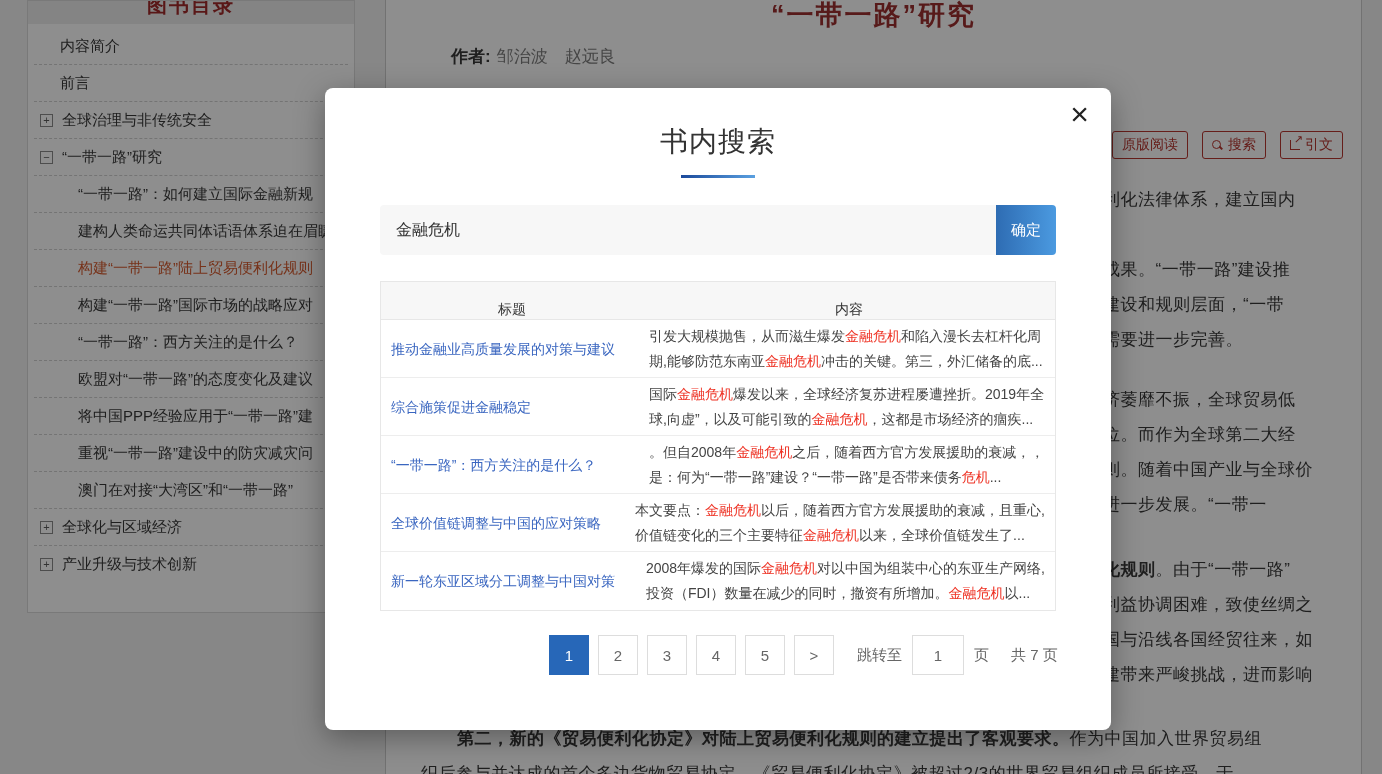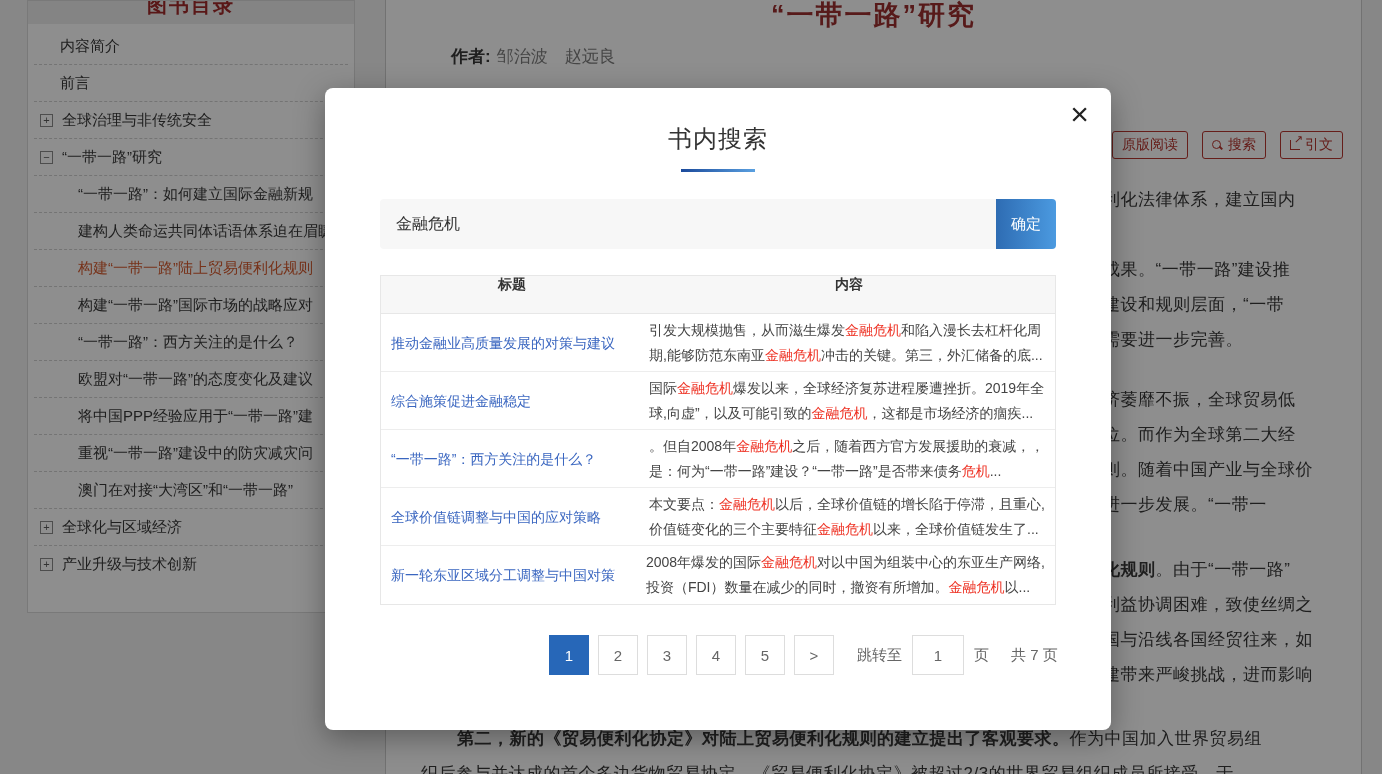--- a/index.html
+++ b/index.html
@@ -48,32 +48,32 @@
   .frag .b { font-weight:700; }
 
   
   .overlay { position:absolute; inset:0; background:rgba(8,8,8,0.46); z-index:20; }
 
   
   .modal { position:absolute; left:325px; top:88px; width:786px; height:642px; background:#fff;
            border-radius:8px; z-index:30; box-shadow:0 8px 30px rgba(0,0,0,.35); }
   .modal-close { position:absolute; top:10px; right:22px; font-size:32px; line-height:1;
                  color:#222; font-weight:300; cursor:pointer; }
-  .modal-title { margin-top:35px; text-align:center; font-size:24px; color:#333; letter-spacing:1px; }
+  .modal-title { margin-top:35px; text-align:center; font-size:28px; color:#333; letter-spacing:1px; }
   .modal-title-underline { width:74px; height:3px; margin:14px auto 0;
                            background:linear-gradient(90deg,#1b4a9b,#5aa0e0); }
   .search-row { margin:27px 55px 0; height:50px; display:flex; }
   .search-input { flex:1; background:#f7f7f7; border:none; outline:none; padding:0 16px;
                   font-size:16px; color:#333; border-radius:4px 0 0 4px; }
   .confirm-btn { width:60px; border:none; color:#fff; font-size:15px; cursor:pointer;
                  background:linear-gradient(90deg,#2e6cb3,#4b9ae0); border-radius:0 4px 4px 0; }
 
   .result-table { margin:26px 55px 0; border:1px solid #e7e7e7; font-size:14px; }
   .rt-head { display:flex; height:38px; background:#f7f7f7; border-bottom:1px solid #e7e7e7;
-             align-items:flex-start; color:#333; font-weight:700; }
+             align-items:flex-end; color:#333; font-weight:400; }
   .rt-head .c1 { width:262px; text-align:center; }
   .rt-head .c2 { flex:1; text-align:center; }
   .rt-row { display:flex; height:58px; border-bottom:1px solid #ededed; align-items:center; }
   .rt-row:last-child { border-bottom:none; }
   .rt-row .c1 { width:262px; padding:0 6px 0 10px; }
   .title-link { color:#3a66c0; text-decoration:none; line-height:20px; cursor:pointer; display:inline-block; }
   .rt-row .c2 { flex:1; padding:0 10px 0 6px; color:#444; }
   .cline { white-space:nowrap; overflow:hidden; line-height:25px; height:25px; }
   .hl { color:#ee3224; }
 
@@ -223,21 +223,21 @@
         <div class="rt-row">
           <div class="c1"><a class="title-link">“一带一路”：西方关注的是什么？</a></div>
           <div class="c2">
             <div class="cline"><span>。但自2008年</span><span class="hl">金融危机</span><span>之后，随着西方官方发展援助的衰减，，</span></div>
             <div class="cline"><span>是：何为“一带一路”建设？“一带一路”是否带来债务</span><span class="hl">危机</span><span>...</span></div>
           </div>
         </div>
         <div class="rt-row">
           <div class="c1"><a class="title-link">全球价值链调整与中国的应对策略</a></div>
           <div class="c2">
-            <div class="cline"><span>本文要点：</span><span class="hl">金融危机</span><span>以后，全球价值链的增长陷于停滞，且重心,</span></div>
+            <div class="cline"><span>本文要点：</span><span class="hl">金融危机</span><span>以后，随着西方官方发展援助的衰减，且重心,</span></div>
             <div class="cline"><span>价值链变化的三个主要特征</span><span class="hl">金融危机</span><span>以来，全球价值链发生了...</span></div>
           </div>
         </div>
         <div class="rt-row">
           <div class="c1"><a class="title-link">新一轮东亚区域分工调整与中国对策</a></div>
           <div class="c2">
             <div class="cline"><span>2008年爆发的国际</span><span class="hl">金融危机</span><span>对以中国为组装中心的东亚生产网络,</span></div>
             <div class="cline"><span>投资（FDI）数量在减少的同时，撤资有所增加。</span><span class="hl">金融危机</span><span>以...</span></div>
           </div>
         </div>

